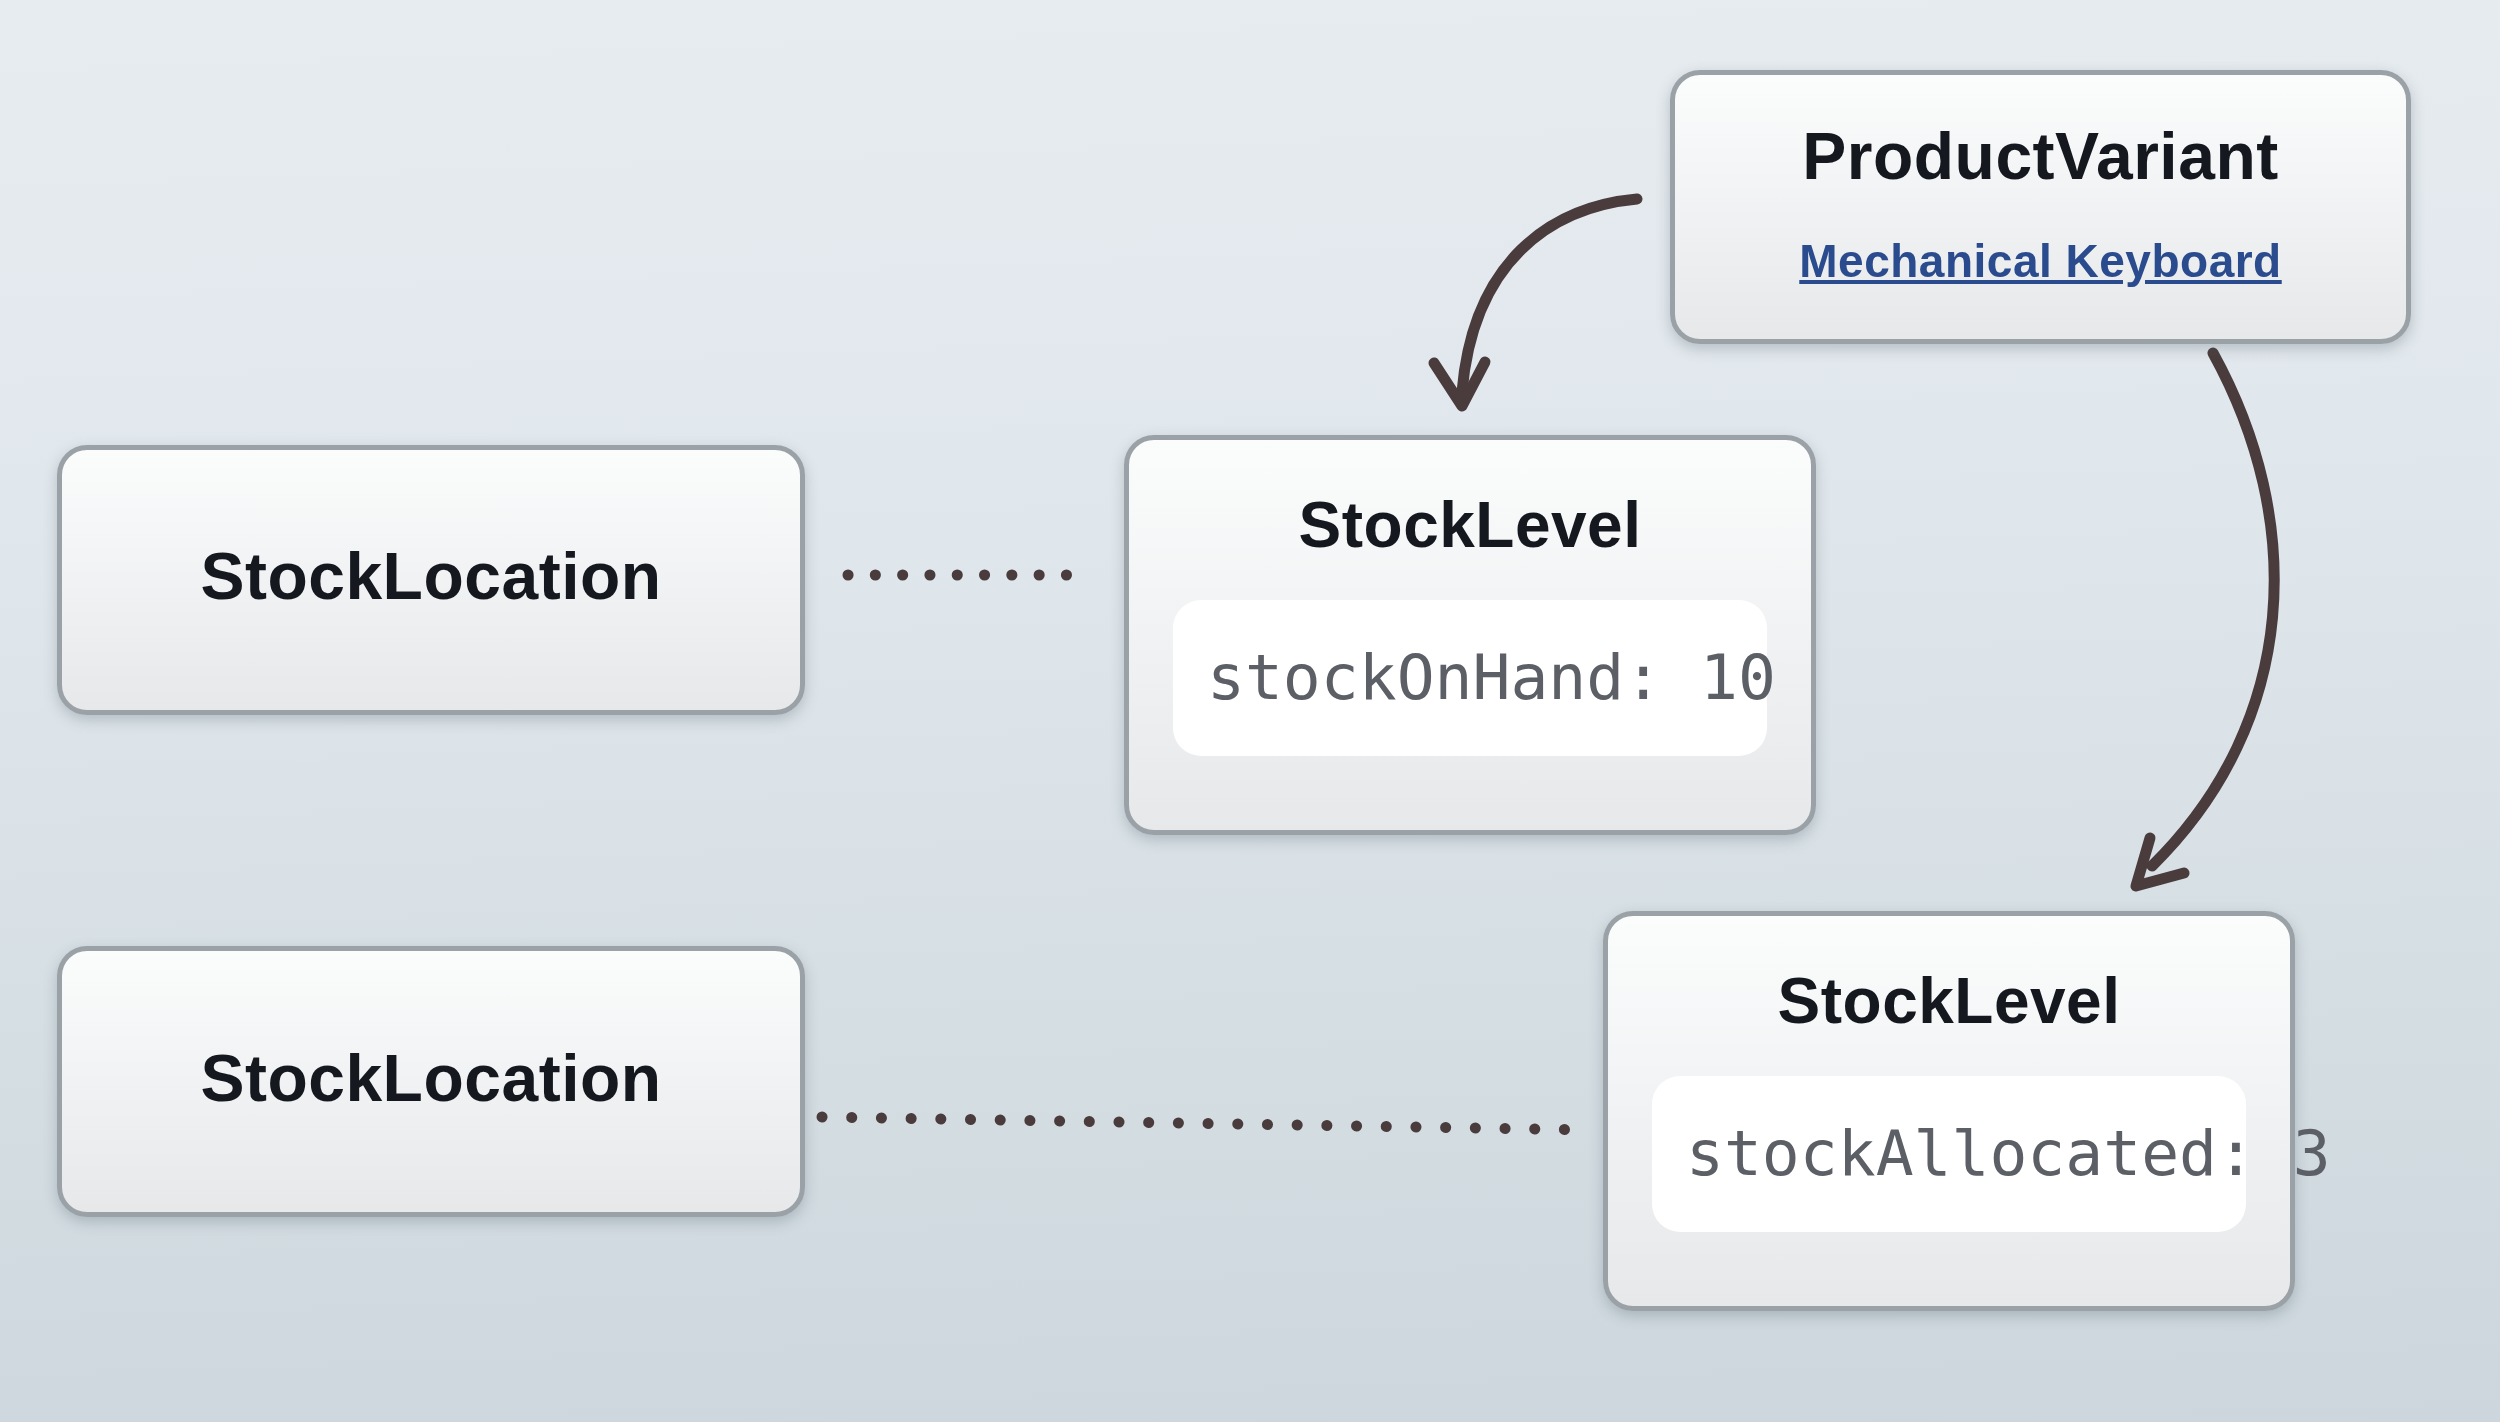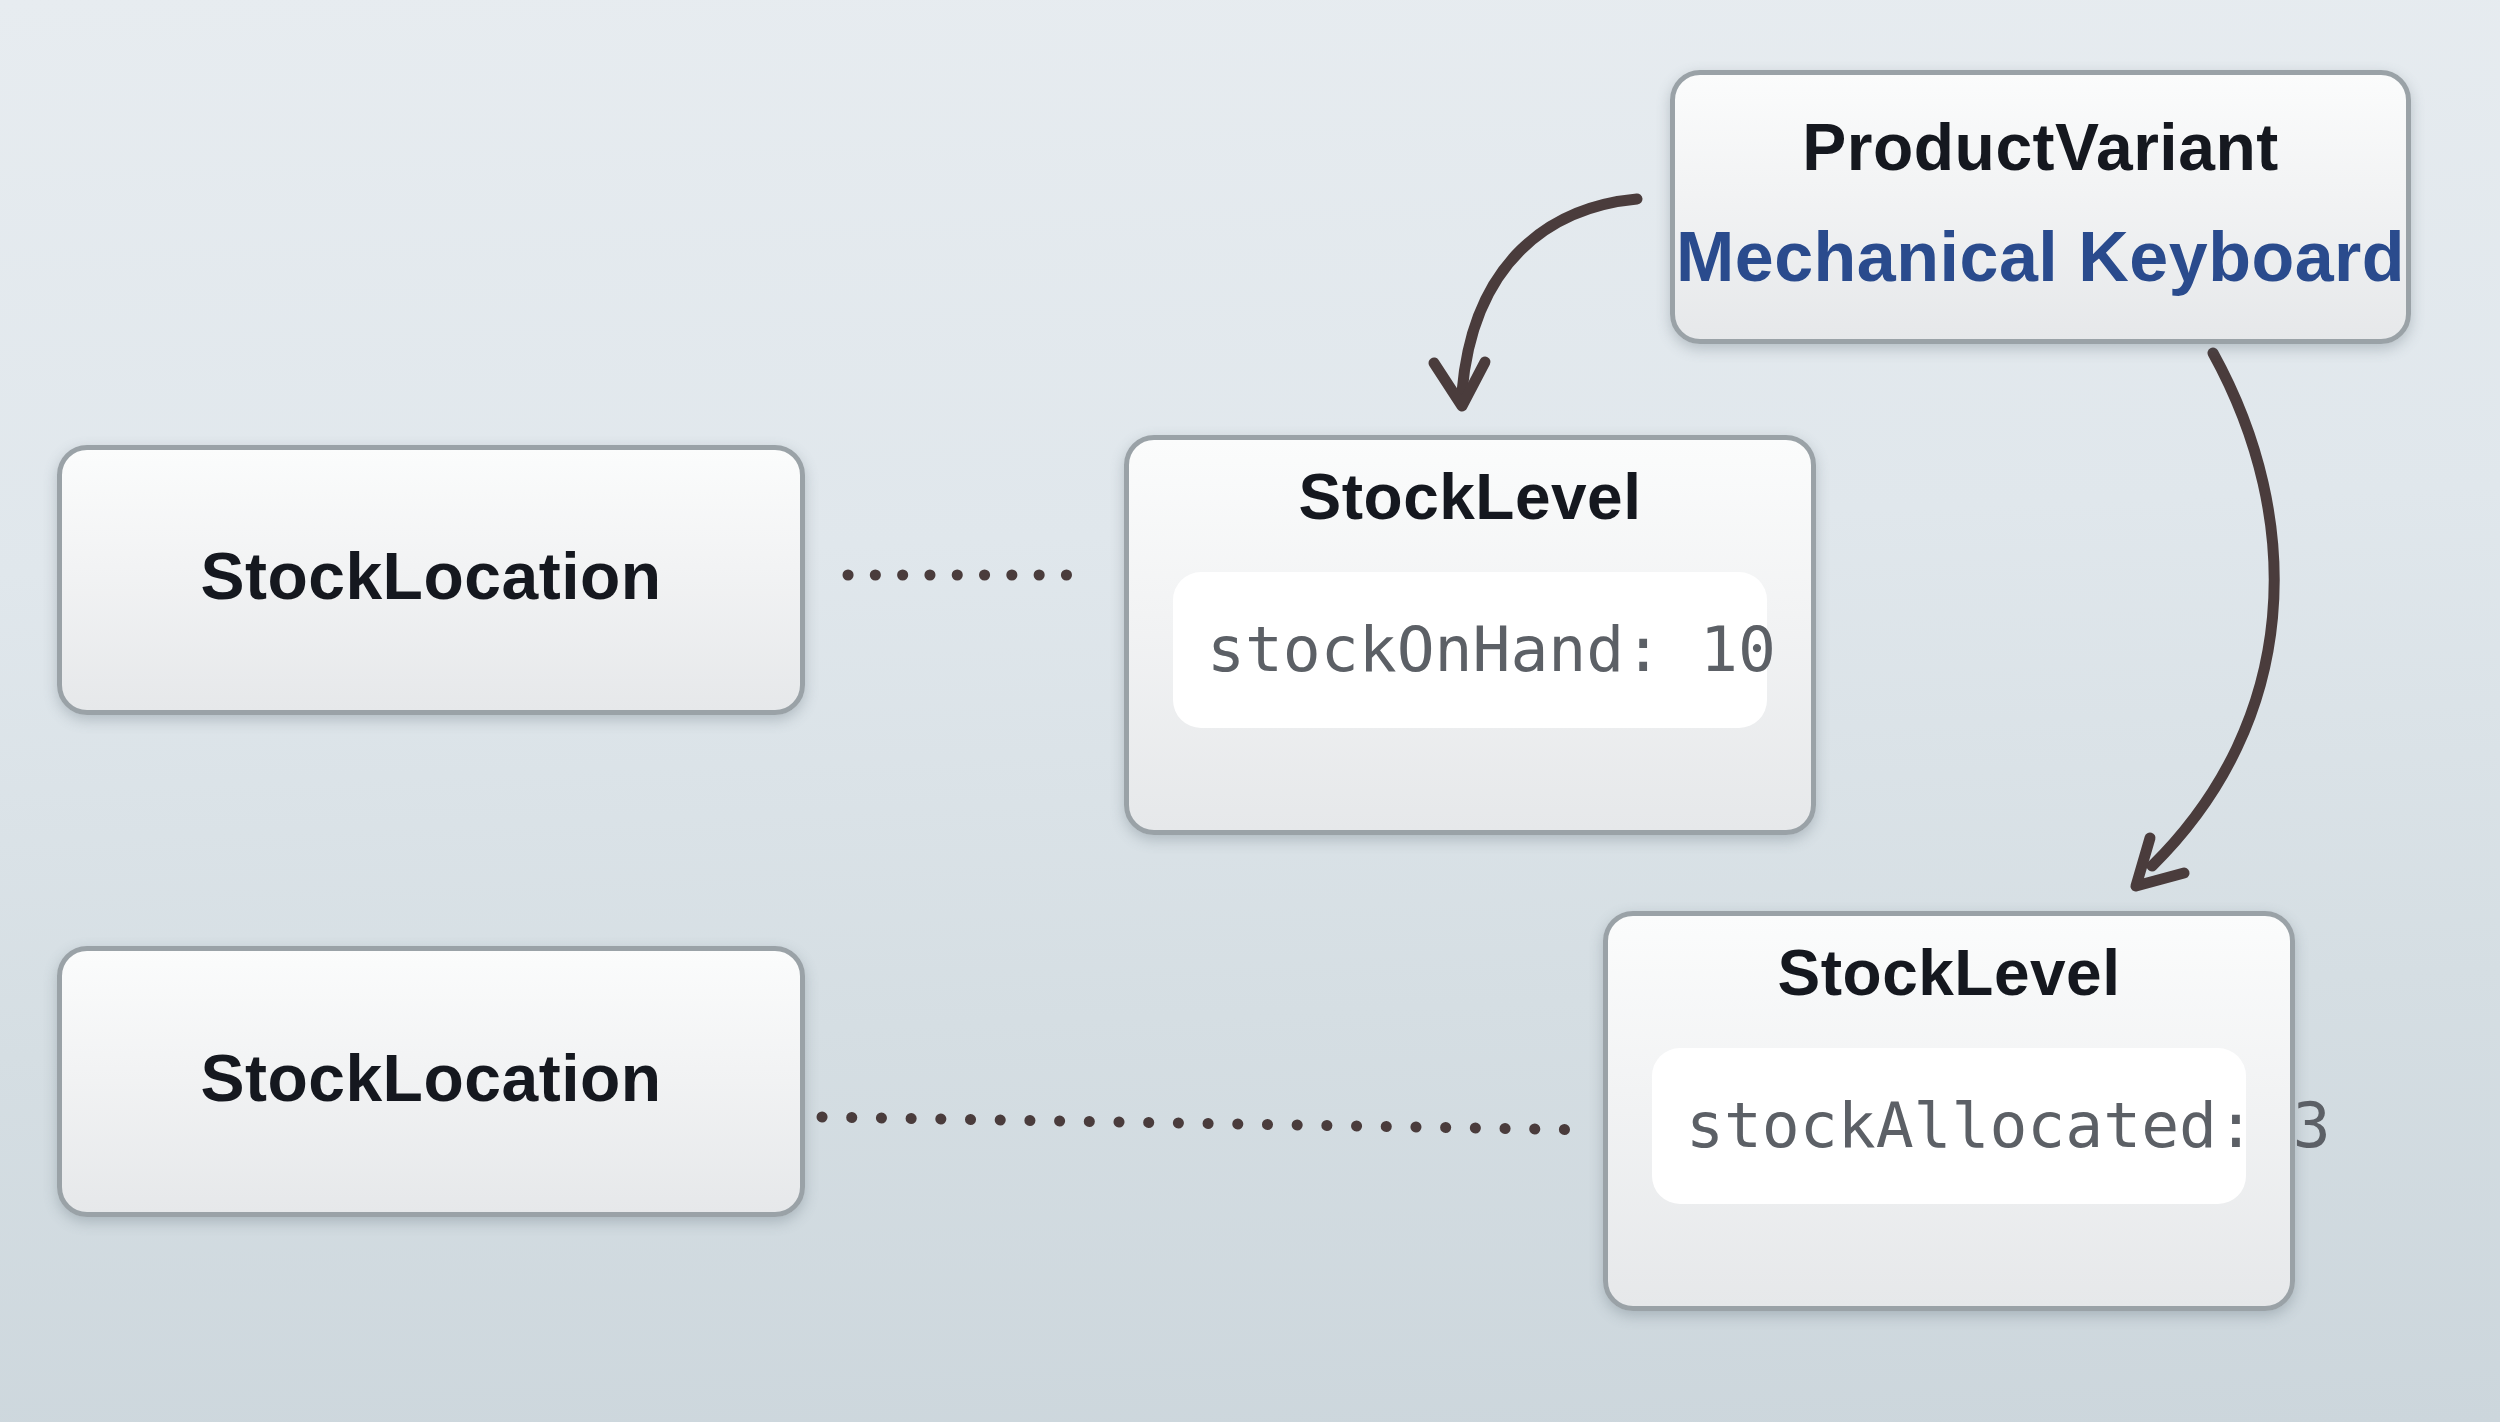--- a/index.html
+++ b/index.html
@@ -22,23 +22,23 @@
     box-shadow: 0 5px 14px rgba(80, 95, 105, 0.30);
     display: flex; flex-direction: column; align-items: center;
     text-align: center;
     gap: 8px;
   }
   .entity-card { justify-content: space-evenly; padding: 10px 0 18px 0; }
   .node-title {
     font-weight: bold; font-size: 66px; color: #15181f; letter-spacing: 0.5px;
   }
   .node-subtitle {
-    font-weight: bold; font-size: 70px; color: #2a4b8d; letter-spacing: 0.5px;
+    font-weight: bold; font-size: 46px; color: #2a4b8d; letter-spacing: 0.5px; text-decoration: underline;
   }
-  .stock-level { padding-top: 16px; }
+  .stock-level { padding-top: 44px; }
   .stock-level .node-title { font-size: 64px; margin-top: 4px; }
   .code-panel {
     margin: 30px 44px 0 44px; align-self: stretch;
     background: #ffffff; border-radius: 28px;
     padding: 28px 34px; text-align: left;
   }
   .code-line {
     font-family: "DejaVu Sans Mono", "Liberation Mono", monospace;
     font-size: 63px; line-height: 1.58; color: #5c6066; white-space: nowrap;
   }

